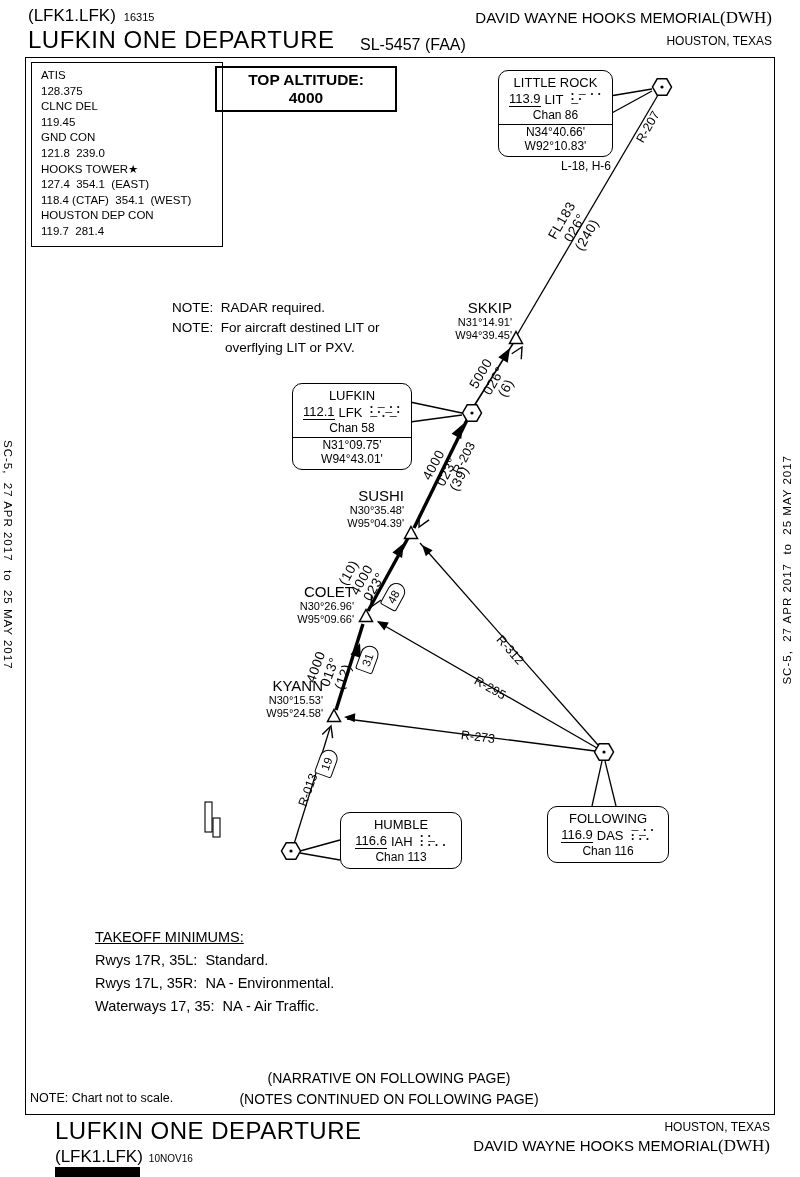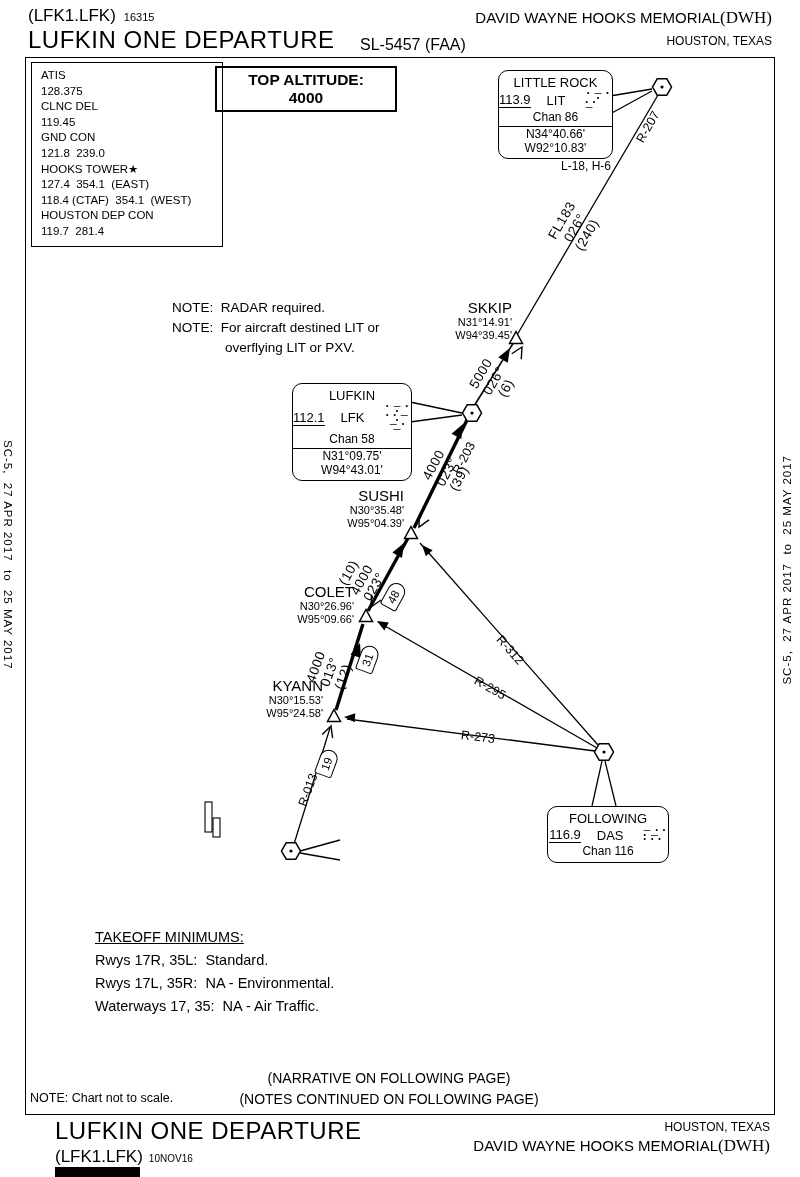--- a/index.html
+++ b/index.html
@@ -25,21 +25,21 @@
   .commbox{left:31px;top:62px;width:181px;height:178px;border:1.3px solid #000;
            padding:5px 0 0 9px;font-size:11.5px;line-height:15.6px}
   
   .topalt{left:215px;top:66px;width:178px;height:42px;border:2.4px solid #000;
           text-align:center;font-weight:bold}
   .topalt .l1{font-size:15.5px;margin-top:3px}
   .topalt .l2{font-size:15.5px}
   
   .navbox{border:1.5px solid #000;border-radius:10px;background:#fff;text-align:center;z-index:3}
   .nb-name{font-size:13px;padding-top:4px}
-  .nb-freq{font-size:13px;display:flex;justify-content:center;align-items:center;gap:16px;margin-top:1px}
+  .nb-freq{font-size:13px;display:flex;justify-content:center;align-items:center;gap:4px;margin-top:1px}
   .freq-u{border-bottom:1.2px solid #000}
   .morse{display:inline-flex;flex-direction:column;align-items:flex-start;margin-left:4px}
   .mrow{display:block;font-size:7px;line-height:4.5px;letter-spacing:1.5px;font-weight:bold}
   .nb-chan{font-size:12px;margin-top:1px;padding-bottom:2px}
   .nb-div{border-top:1.5px solid #000}
   .nb-coord{font-size:12px;line-height:14px}
   .nb-extra{font-size:12px;text-align:right}
   
   .fixlabel{text-align:right;z-index:2}
   .fix-name{font-size:15px;line-height:16px}
@@ -219,20 +219,33 @@
         <span class="mrow">• • — •</span>
         <span class="mrow">— • —</span>
       </span>
     </div>
     <div class="nb-chan">Chan 58</div>
     <div class="nb-div"></div>
     <div class="nb-coord">N31°09.75'</div>
     <div class="nb-coord" style="padding-bottom:3px">W94°43.01'</div>
   </div>
 
+  <div class="abs navbox" style="left:340px;top:812px;width:120px">
+    <div class="nb-name">HUMBLE</div>
+    <div class="nb-freq">
+      <span class="freq-u">116.6</span>
+      <span>IAH</span>
+      <span class="morse">
+        <span class="mrow">• •</span>
+        <span class="mrow">• —</span>
+        <span class="mrow">• • • •</span>
+      </span>
+    </div>
+    <div class="nb-chan" style="padding-bottom:4px">Chan 113</div>
+  </div>
 
   <div class="abs navbox" style="left:547px;top:806px;width:120px">
     <div class="nb-name">FOLLOWING</div>
     <div class="nb-freq">
       <span class="freq-u">116.9</span>
       <span>DAS</span>
       <span class="morse">
         <span class="mrow">— • •</span>
         <span class="mrow">• —</span>
         <span class="mrow">• • •</span>

